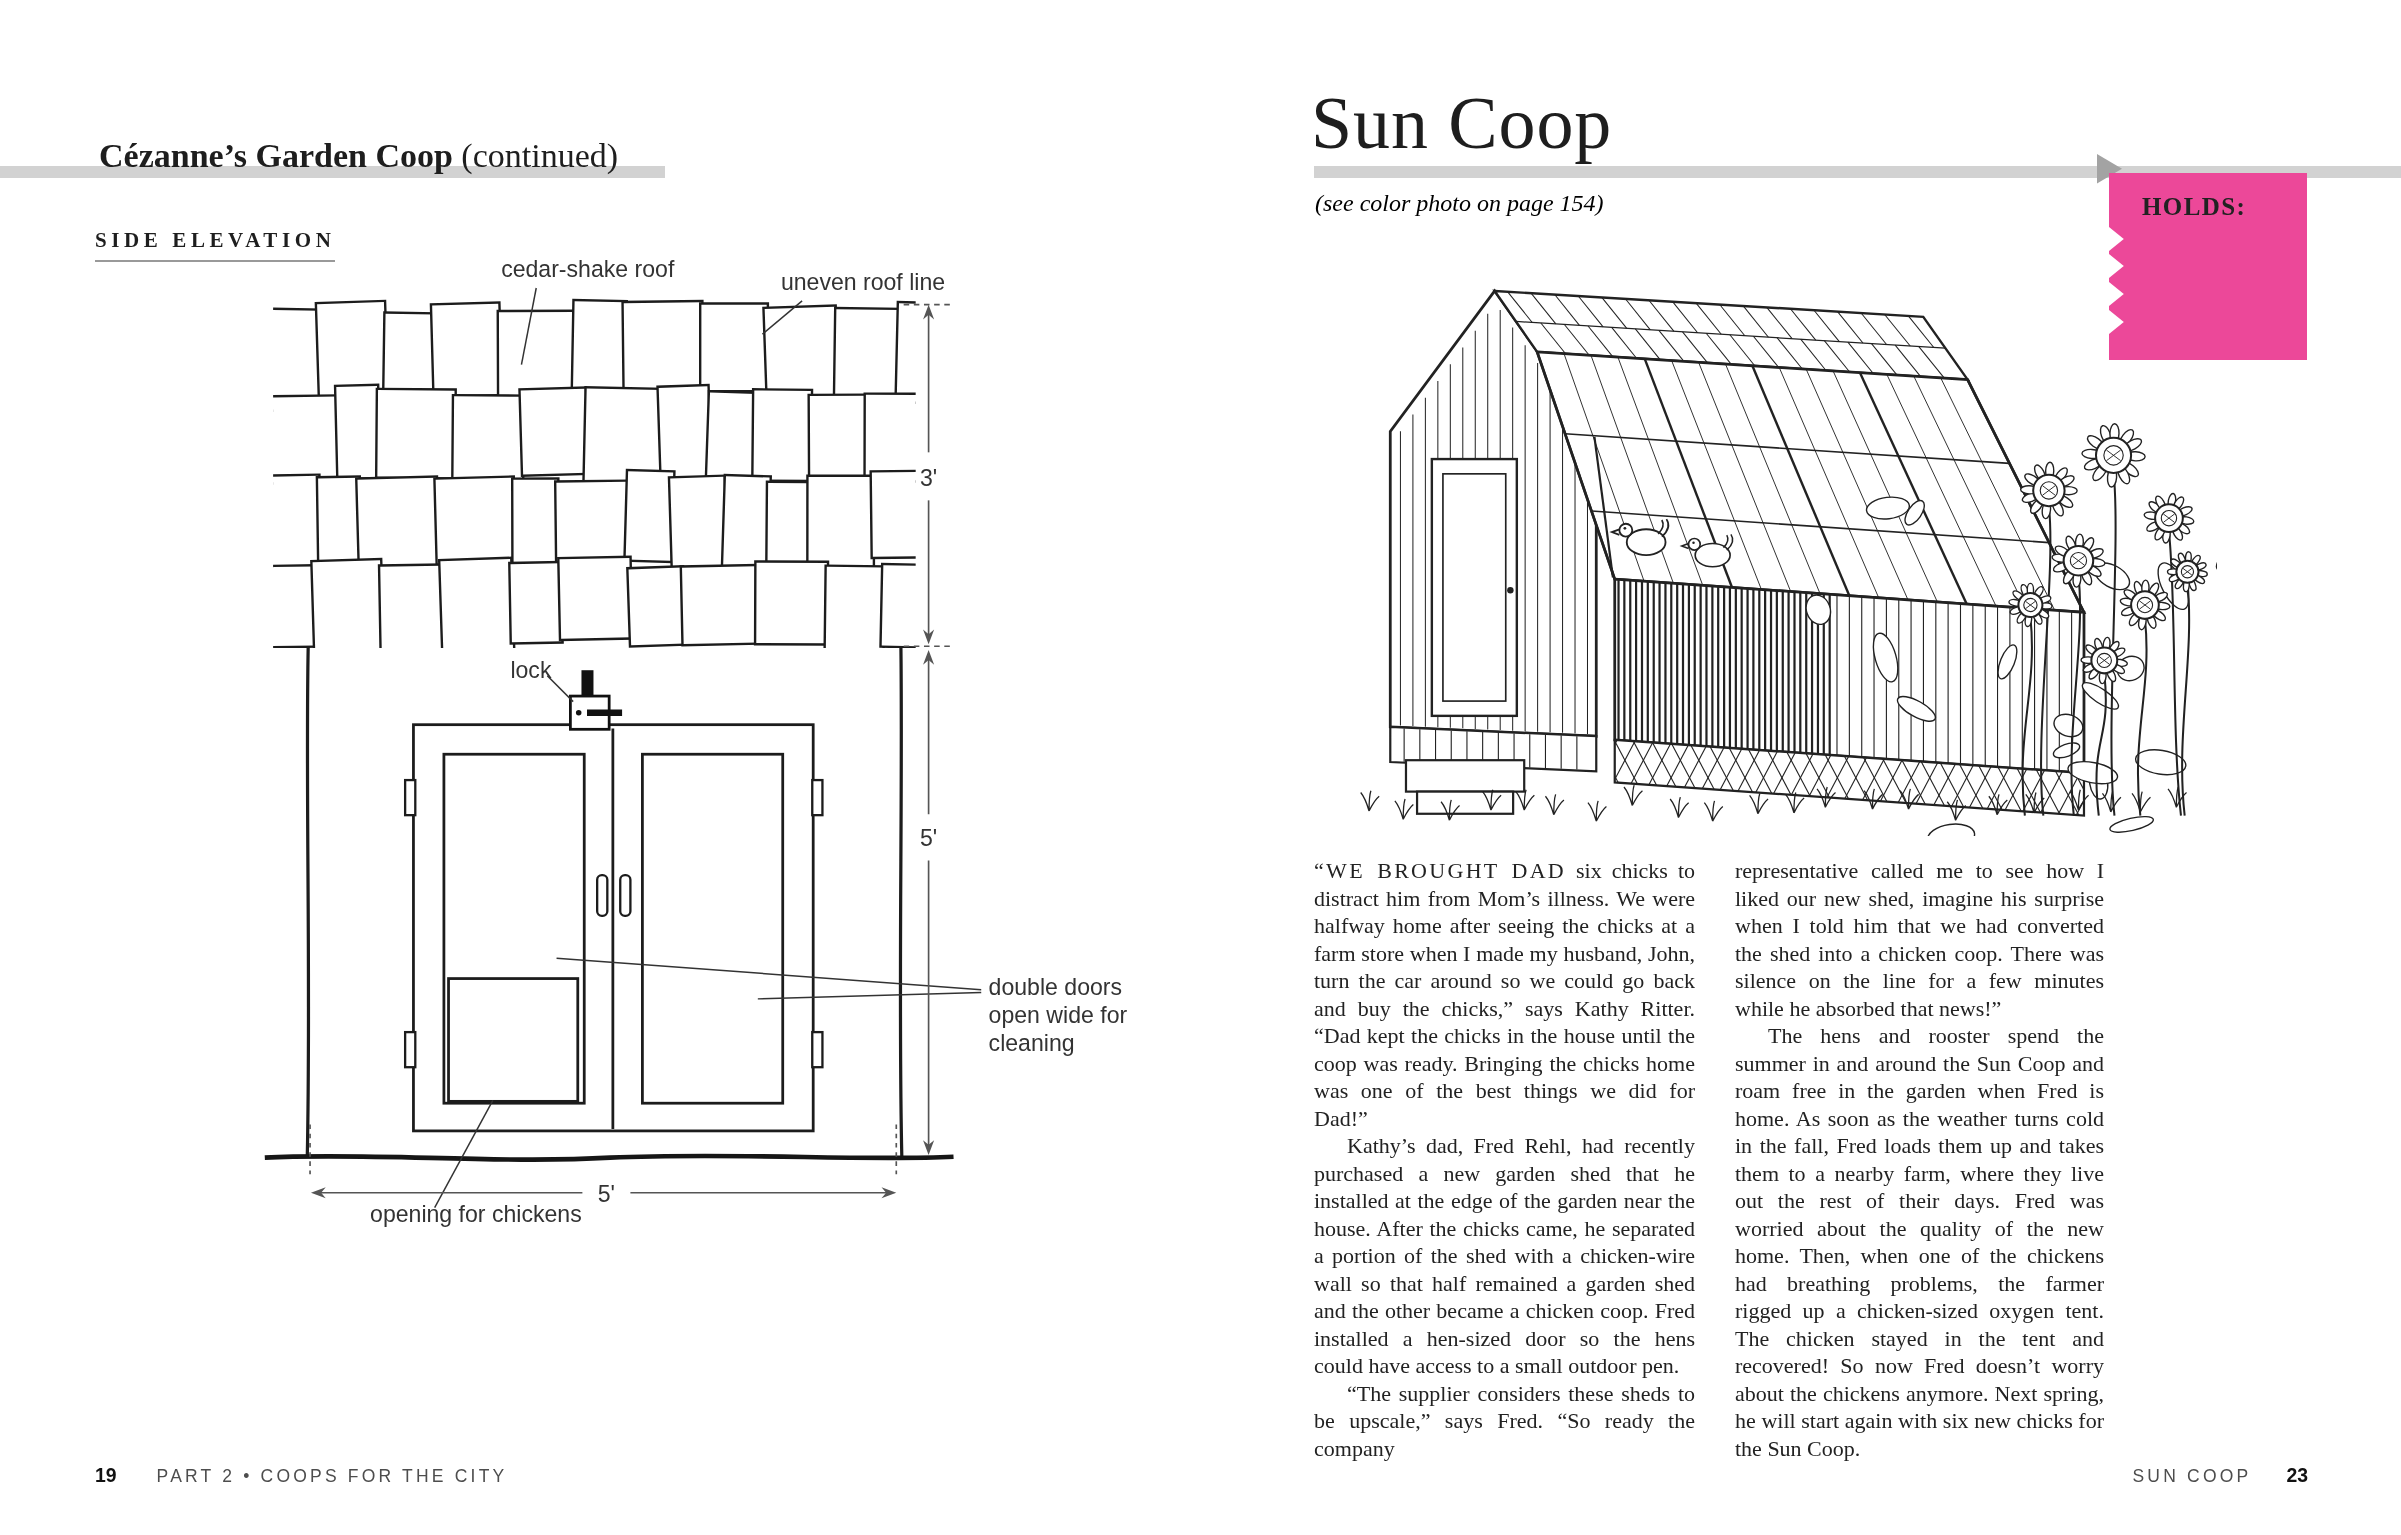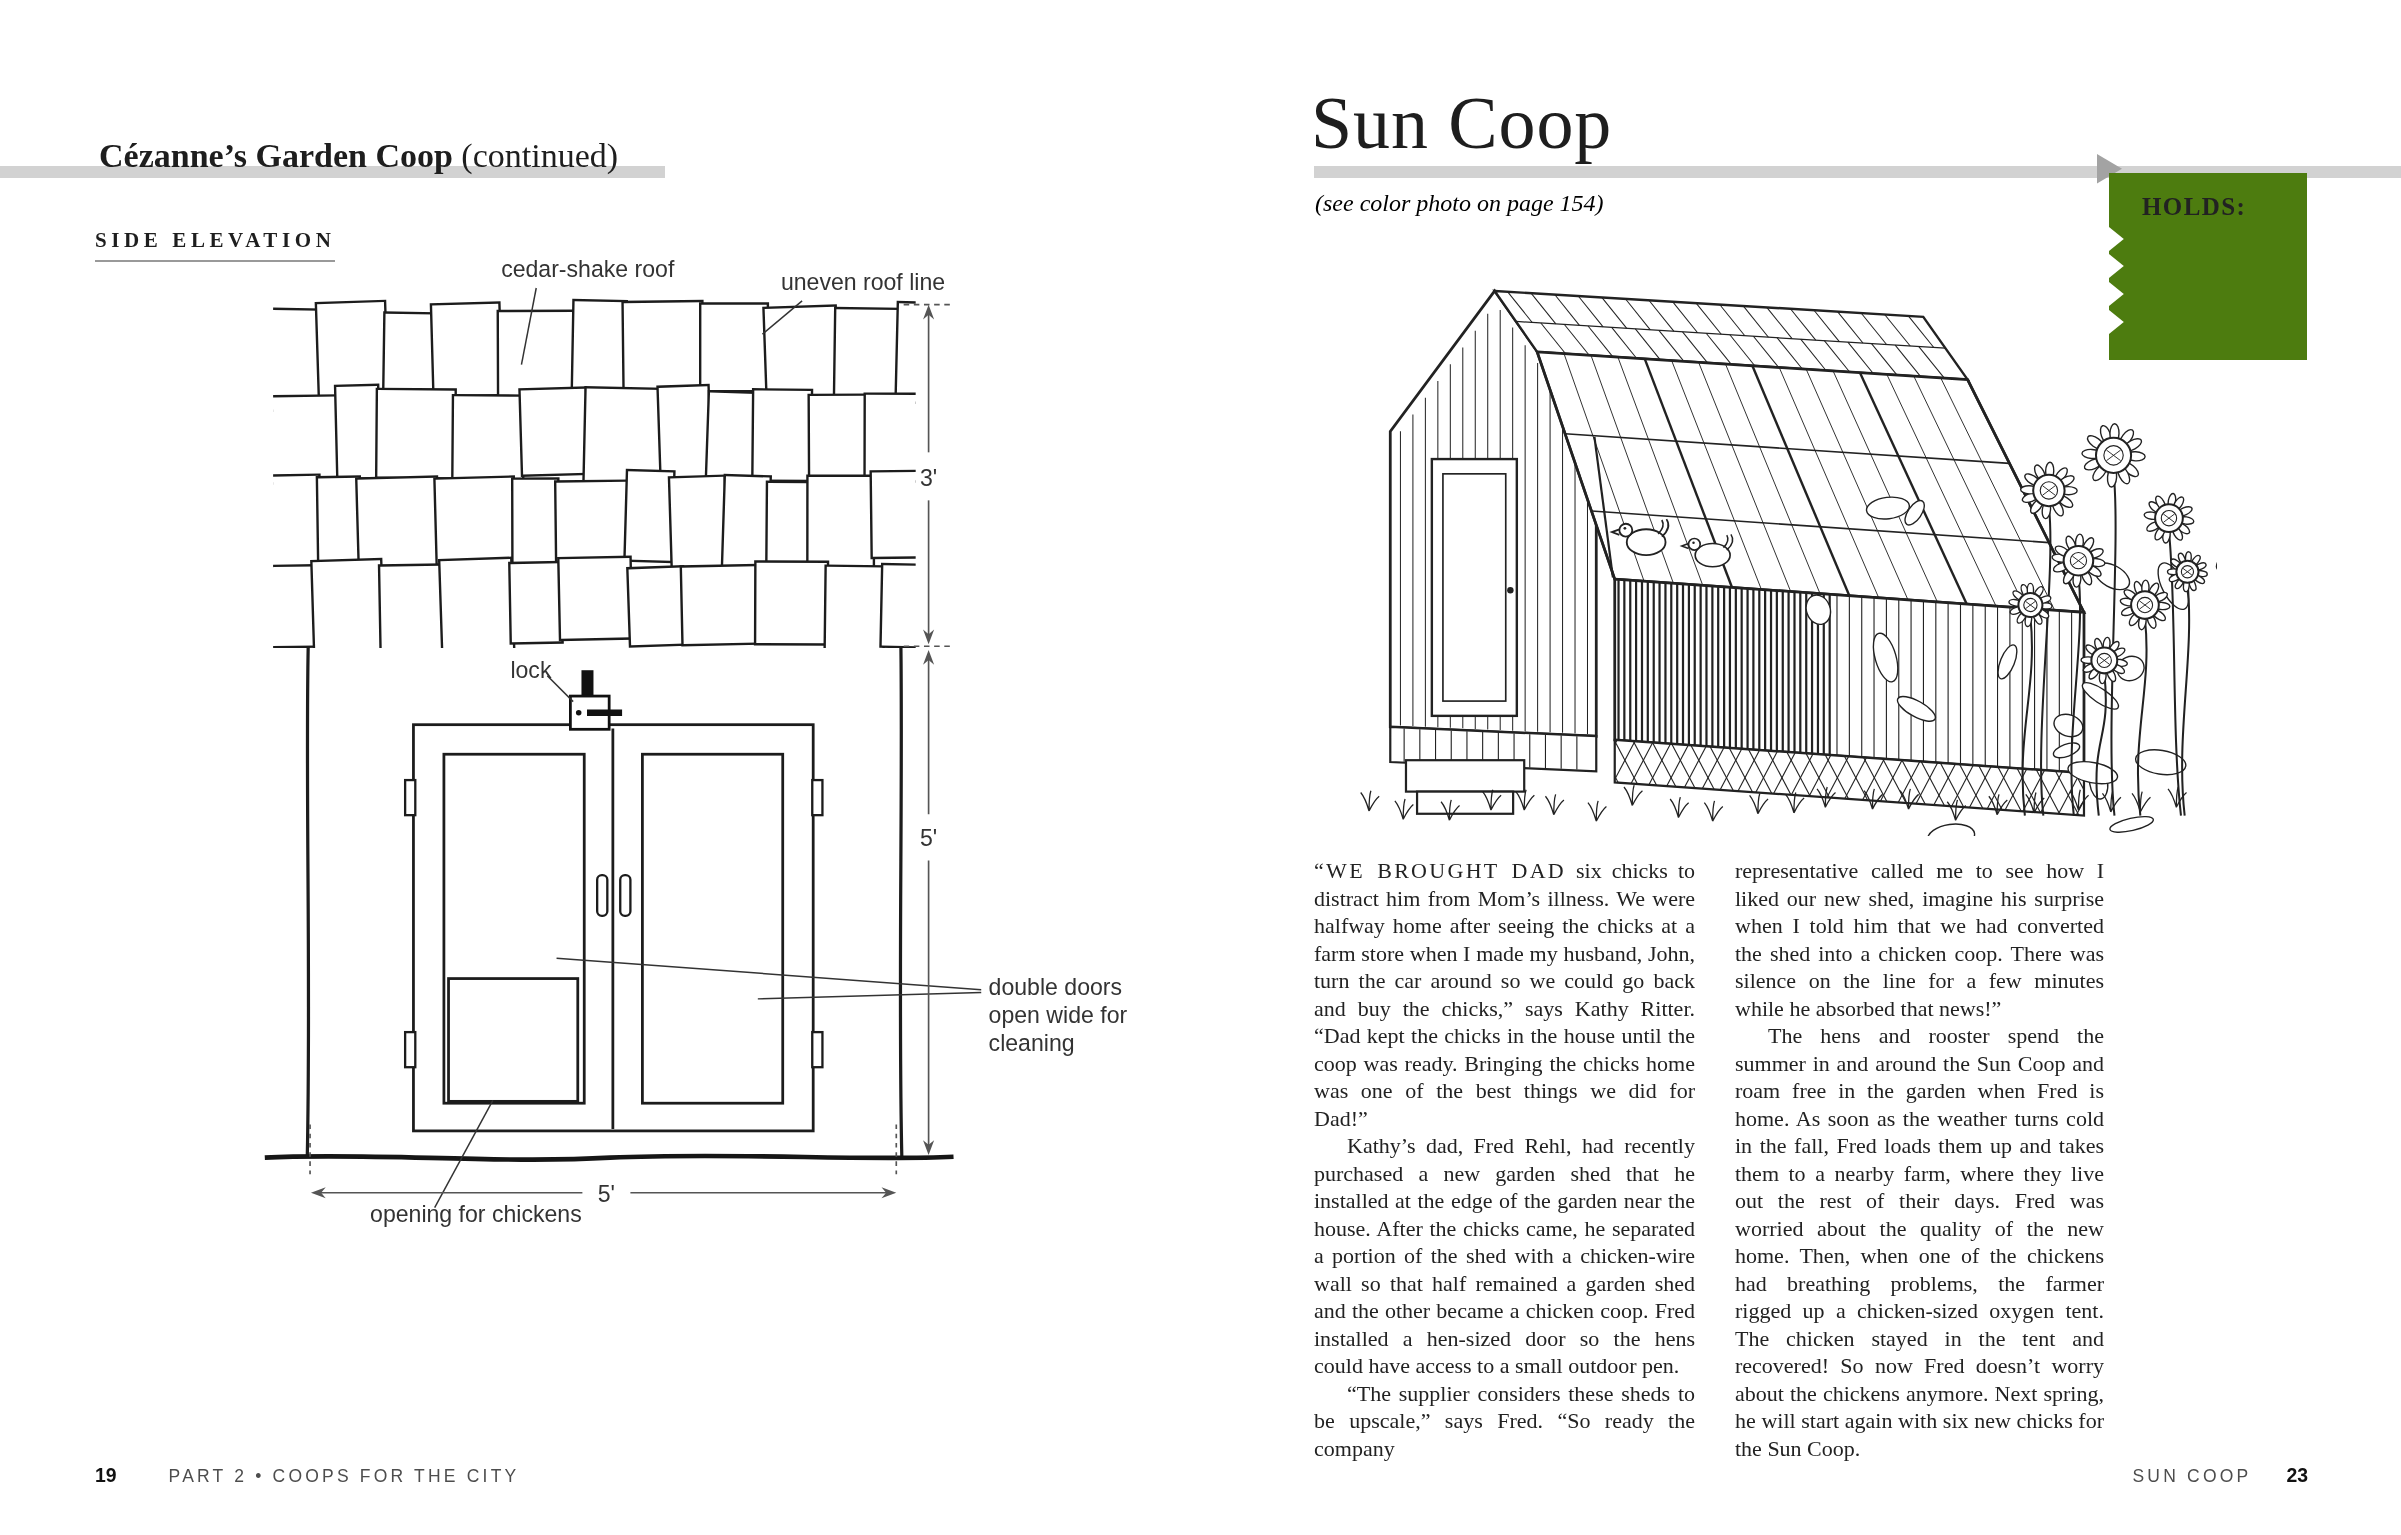--- a/index.html
+++ b/index.html
@@ -14,40 +14,40 @@
   .right-title{position:absolute;left:1311px;top:81px;margin:0;font-size:74px;font-weight:normal;letter-spacing:0.9px;}
   .subtitle{position:absolute;left:1315px;top:190px;font-style:italic;font-size:24px;color:#000000;}
   .section-label{position:absolute;left:95px;top:228px;font-size:21px;font-weight:bold;letter-spacing:4.6px;
                  border-bottom:2.8px solid #999;padding-bottom:6.5px;}
 
   .elevation{position:absolute;left:259px;top:240px;}
   .illus{position:absolute;left:1321px;top:217px;}
 
   .holds-arrow{position:absolute;left:2097px;top:154px;width:25px;height:29.6px;background:#a3a3a3;
                clip-path:polygon(0 0,100% 50%,0 100%);}
-  .holds-box{position:absolute;left:2109px;top:173px;width:198px;height:187px;background:#4d7c0f;}
+  .holds-box{position:absolute;left:2109px;top:173px;width:198px;height:187px;background:#ec4899;}
   .holds-heading{font-weight:bold;font-size:25px;letter-spacing:1.4px;padding:20.3px 0 0 33px;color:#222;}
   .holds-list{list-style:none;margin:8.3px 0 0;padding:0 0 0 33px;font-size:24px;font-weight:bold;line-height:28px;color:#222;}
   .notch{position:absolute;left:0;width:14.8px;height:24px;background:#ffffff;clip-path:polygon(0 0,100% 50%,0 100%);}
   .n1{top:54px;}.n2{top:81px;}.n3{top:109px;}.n4{top:137px;}
 
   .col{position:absolute;top:857px;}
   .col1{left:1314px;width:381px;}
   .col2{left:1735px;width:369px;}
   .col p{margin:0;text-align:justify;font-size:22px;line-height:27.5px;color:#222;
          hyphens:auto;-webkit-hyphens:auto;}
   .ind{text-indent:33px;}
   .lead{letter-spacing:2.3px;}
 
   .footer{position:absolute;top:1464px;font-family:"Liberation Sans","DejaVu Sans",sans-serif;white-space:nowrap;}
   .f-left{left:95px;}
   .f-right{left:1977px;width:331px;text-align:right;}
   .f-num{font-weight:bold;font-size:19.4px;color:#111;}
   .f-sec{font-size:17.5px;letter-spacing:3.2px;color:#4d4d4d;}
-  .f-left .f-sec{margin-left:52px;}
+  .f-left .f-sec{margin-left:40px;}
   .f-right .f-sec{margin-right:35px;}
 
   .dlabel{font-family:"Liberation Sans","DejaVu Sans",sans-serif;font-size:25px;fill:#333;}
   .dim{stroke:#555;stroke-width:1.8;fill:none;}
   .dimf{fill:#555;stroke:none;}
 </style>
 </head>
 <body>
 
 <div class="spread">

